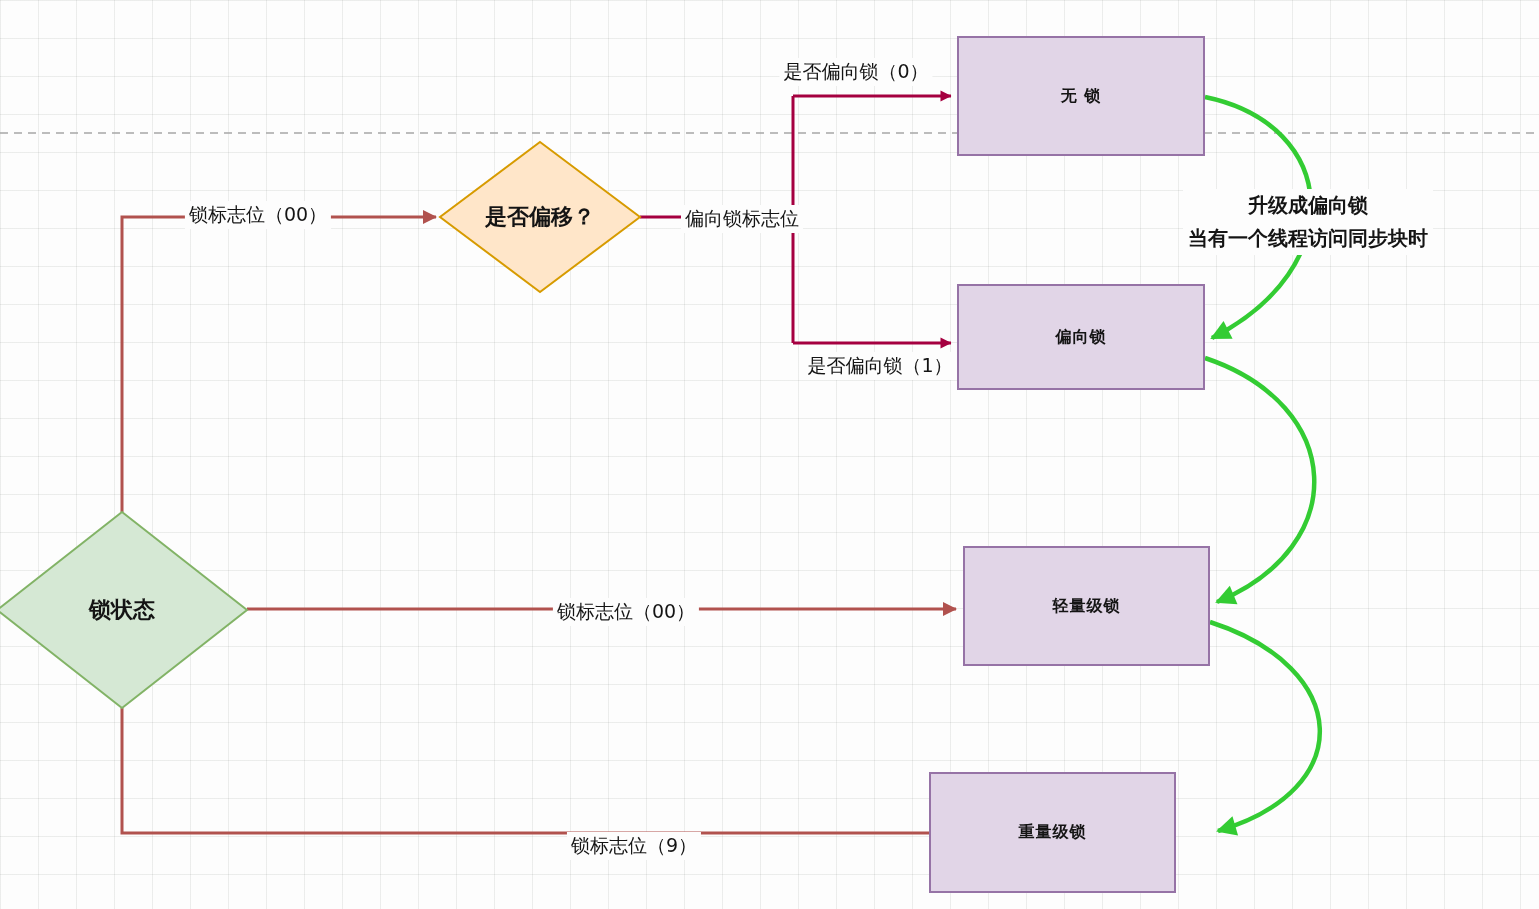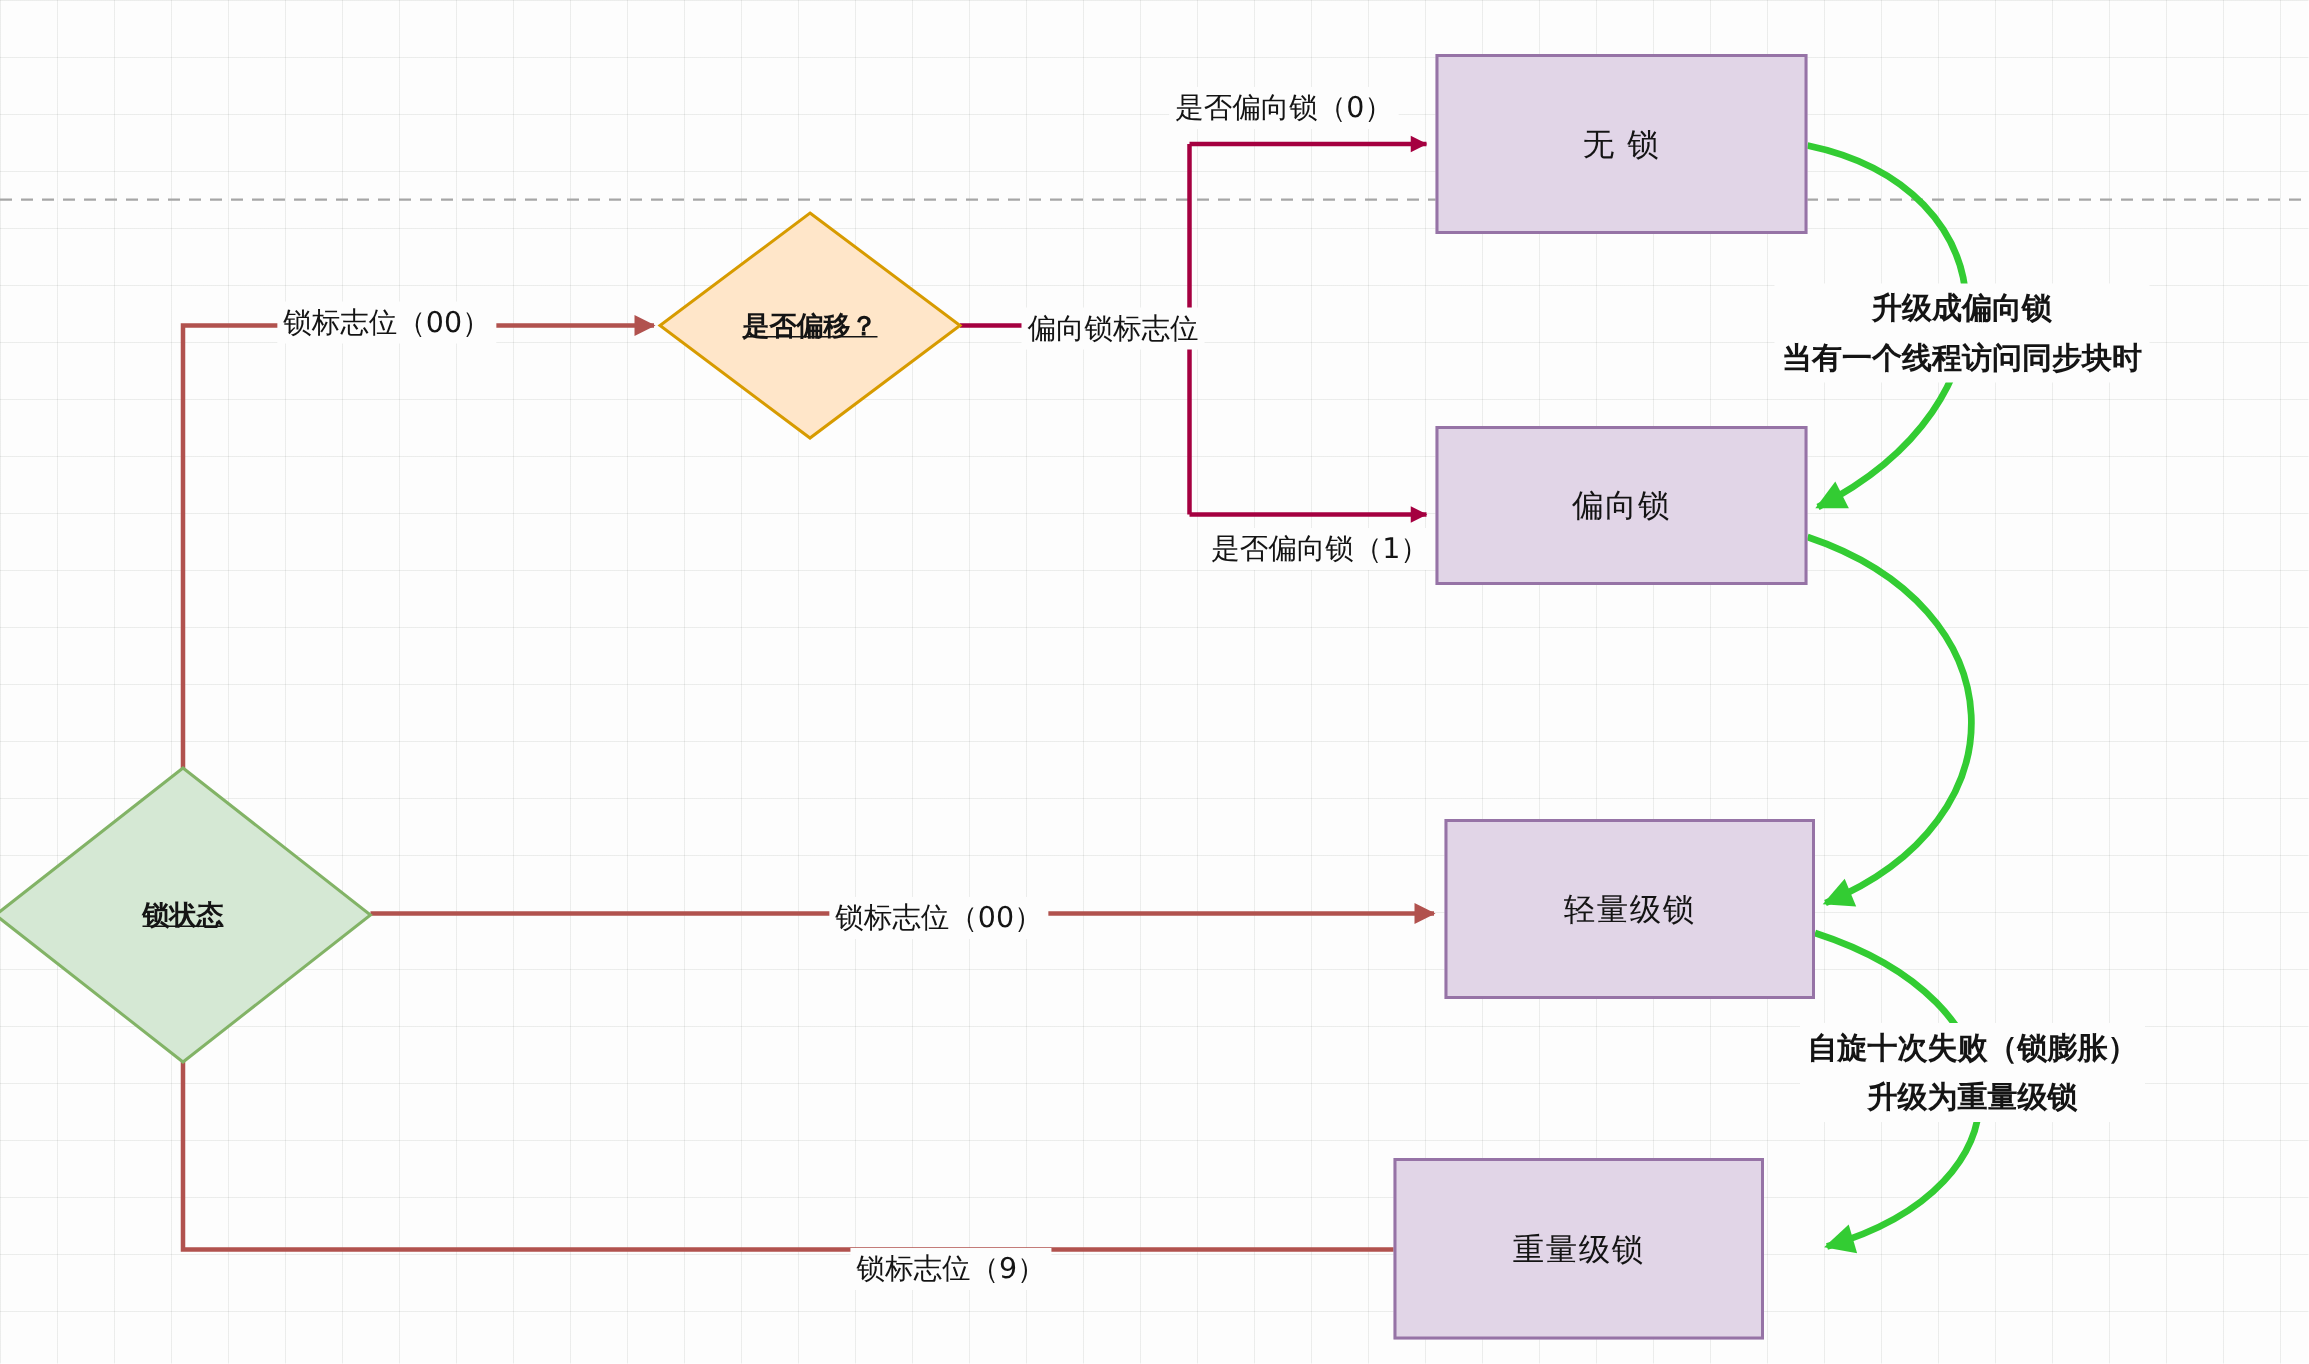--- a/index.html
+++ b/index.html
@@ -30,31 +30,30 @@
   .diamond-orange { fill: var(--diamond-orange-fill, #ffe6c9); stroke: var(--diamond-orange-border, #d79b00); stroke-width: 2; }
 
   .node {
     position: absolute;
     box-sizing: border-box;
     background: var(--node-fill-purple, #e1d5e7);
     border: 2px solid var(--node-border-purple, #9673a6);
     display: flex;
     align-items: center;
     justify-content: center;
-    font-weight: normal;
-    font-size: 21px;
+    font-weight: bold;
+    font-size: 16px;
     letter-spacing: 1px;
   }
   .diamond-label {
     position: absolute;
     transform: translate(-50%, -50%);
     font-weight: bold;
-    font-size: 18px;
+    font-size: 22px;
     white-space: nowrap;
-    text-decoration: underline;
   }
   .edge-label {
     position: absolute;
     transform: translate(-50%, -50%);
     font-weight: normal;
     font-size: 19px;
     white-space: nowrap;
     background: #fdfdfd;
     padding: 1px 4px;
   }
@@ -126,18 +125,14 @@
   <div class="edge-label" style="left:742px; top:219px">偏向锁标志位</div>
   <div class="edge-label" style="left:856px; top:72px">是否偏向锁（0）</div>
   <div class="edge-label" style="left:880px; top:366px">是否偏向锁（1）</div>
   <div class="edge-label" style="left:626px; top:612px">锁标志位（00）</div>
   <div class="edge-label" style="left:634px; top:846px">锁标志位（9）</div>
 
   <div class="transition-label" style="left:1308px; top:222px">
     <div>升级成偏向锁</div>
     <div>当有一个线程访问同步块时</div>
   </div>
-  <div class="transition-label" style="left:1315px; top:715px">
-    <div>自旋十次失败（锁膨胀）</div>
-    <div>升级为重量级锁</div>
-  </div>
 
 </div>
 
 </body></html>

